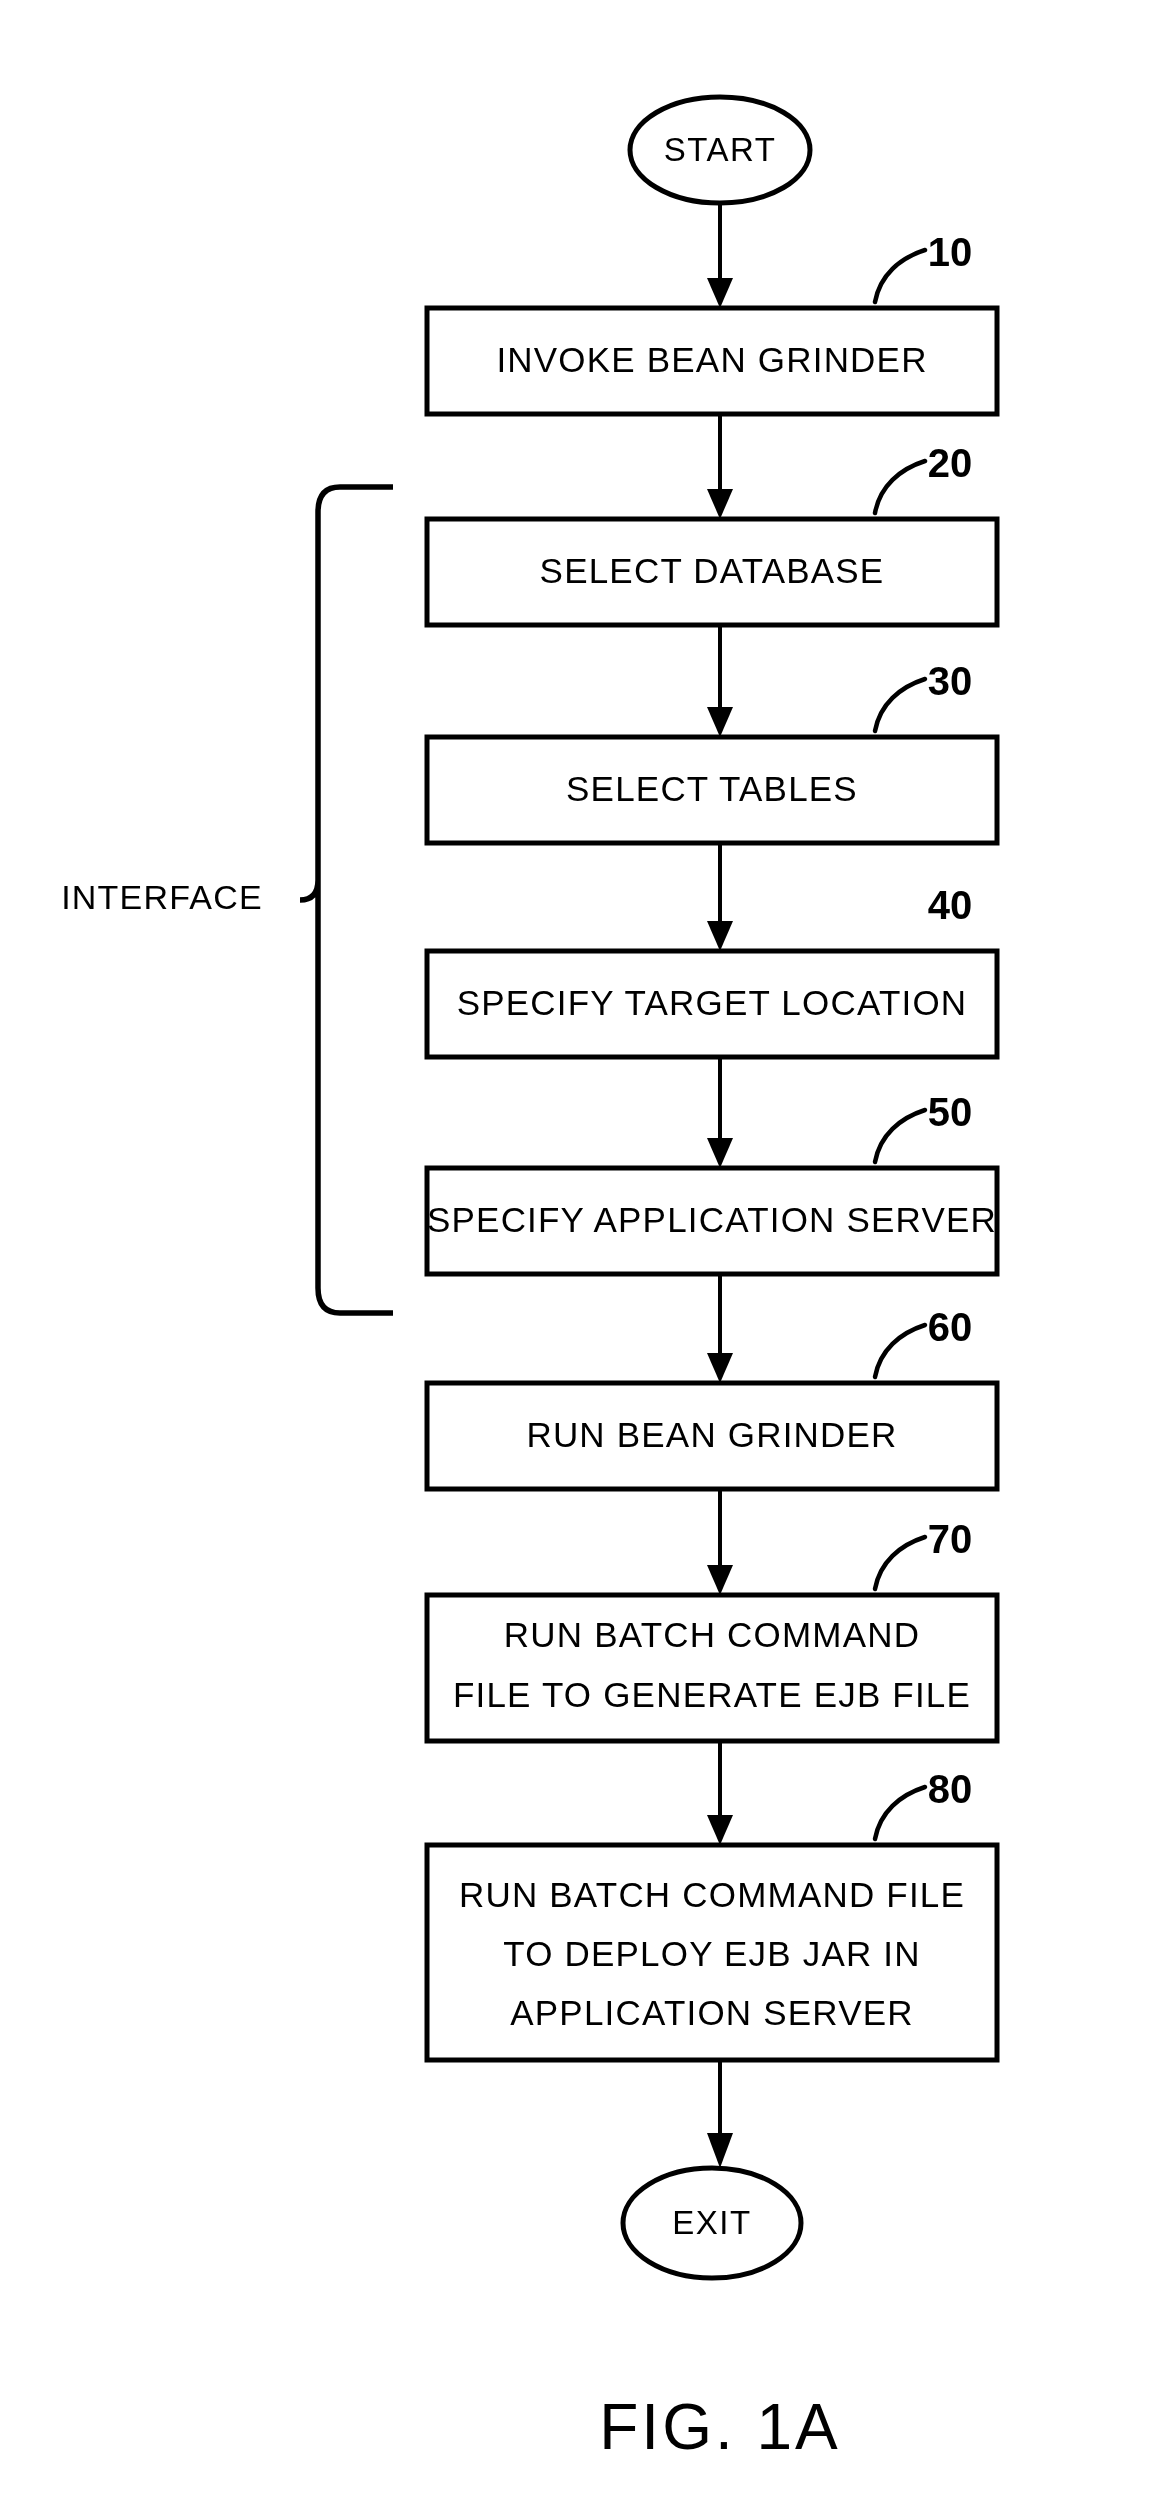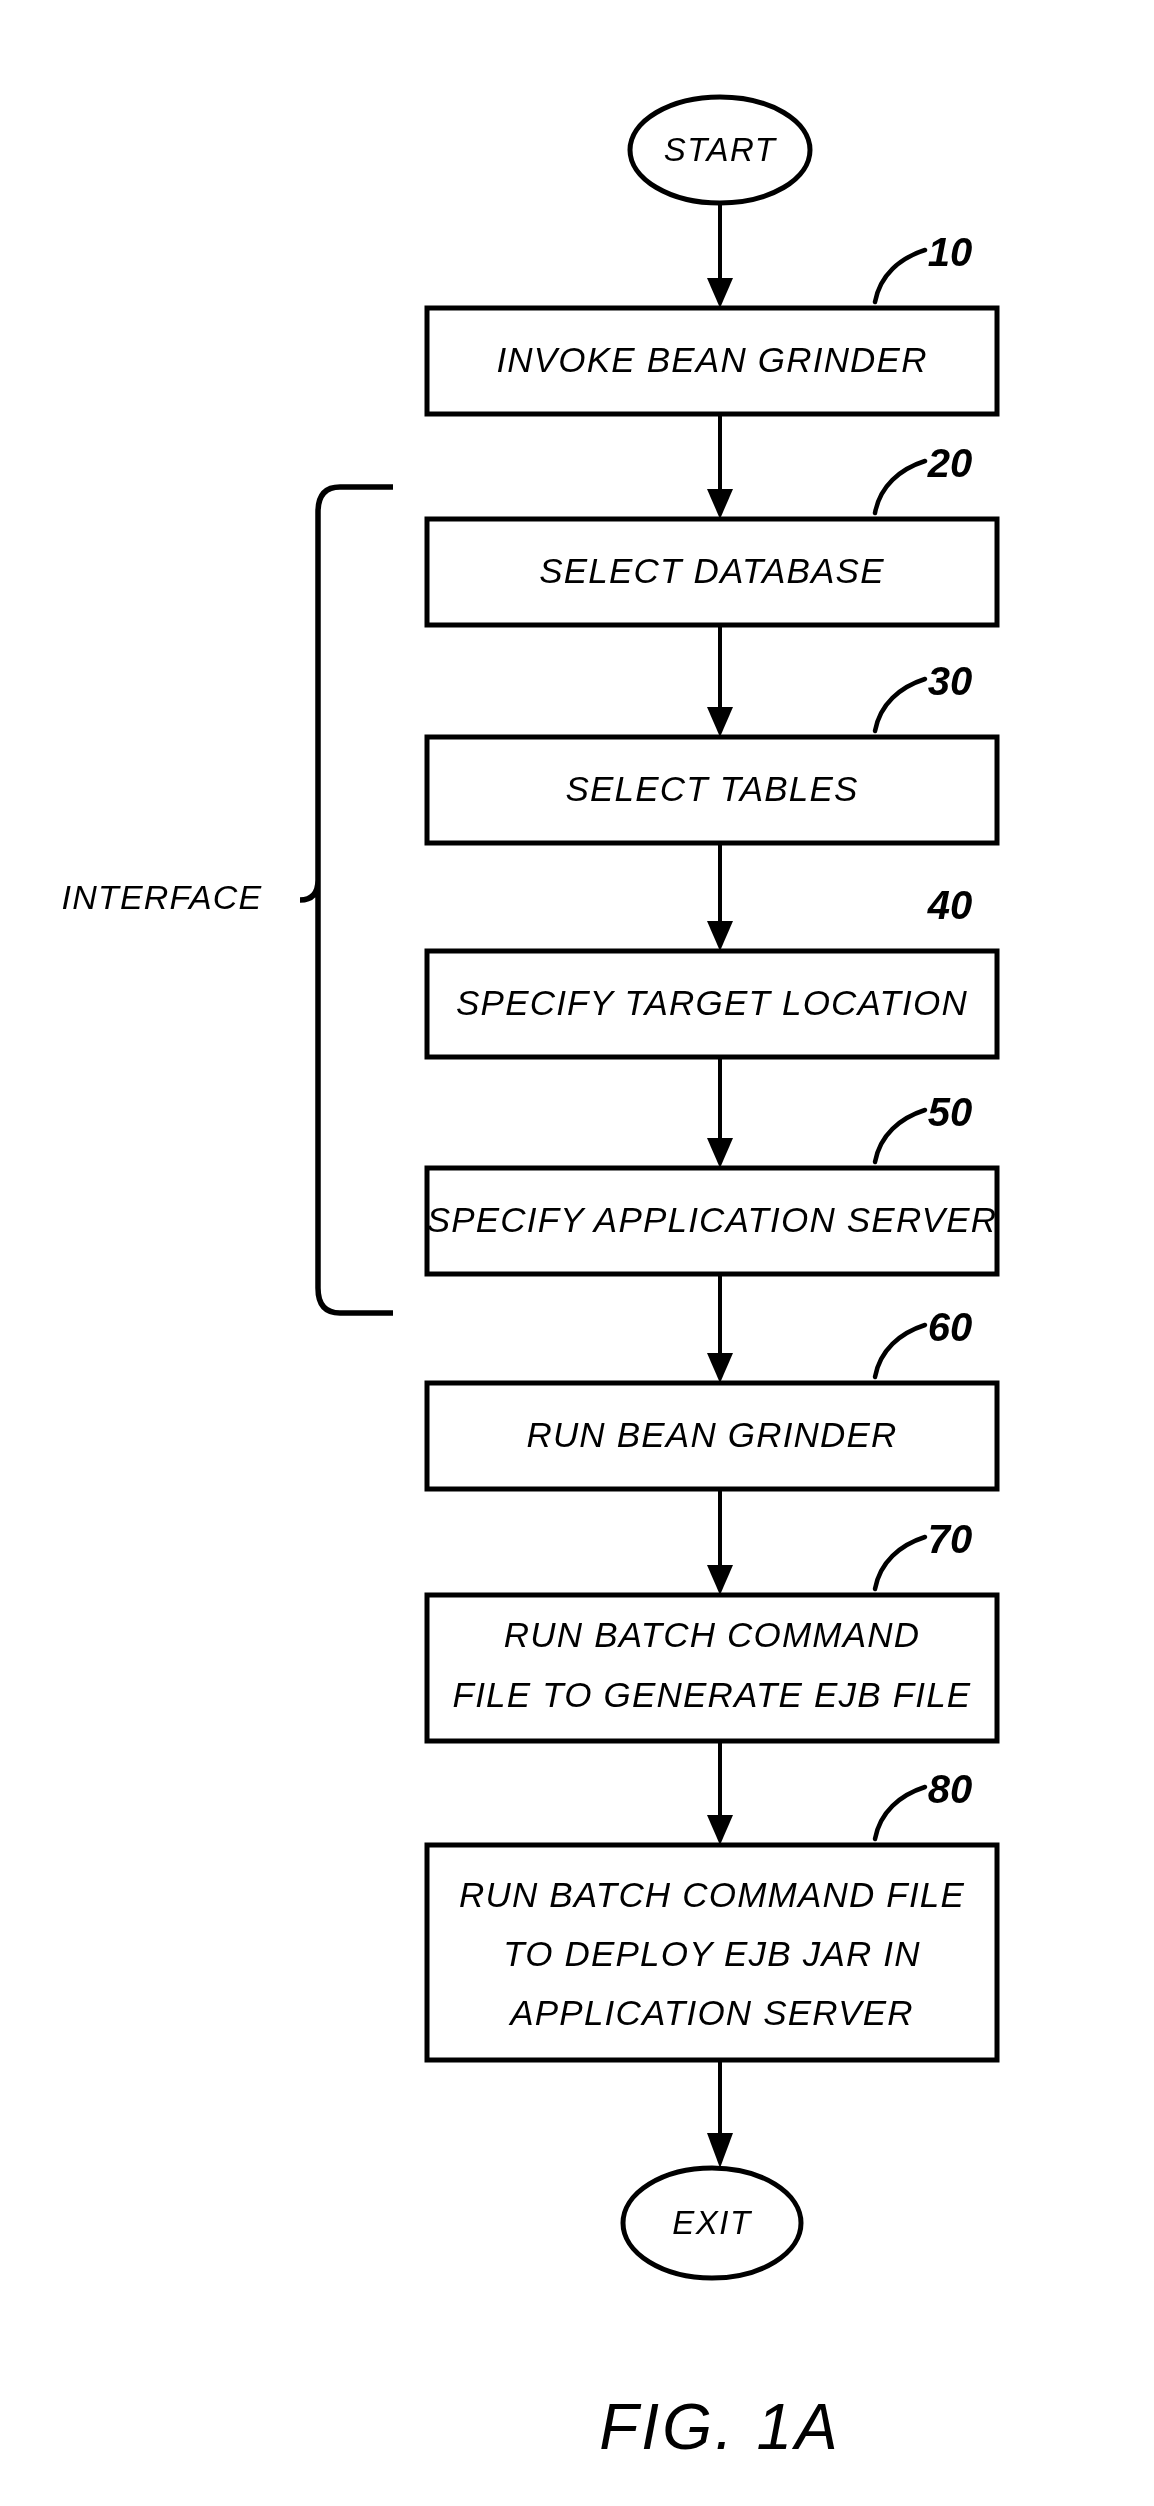--- a/index.html
+++ b/index.html
@@ -10,21 +10,20 @@
   }
   body {
     font-family: "Liberation Sans", "DejaVu Sans", sans-serif;
   }
   #figure {
     position: relative;
     width: 1154px;
     height: 2506px;
     background: #ffffff;
     overflow: hidden;
-    font-style: italic;
   }
   #figure svg {
     position: absolute;
     top: 0;
     left: 0;
     width: 1154px;
     height: 2506px;
   }
   .node-text {
     font-family: "Liberation Sans", "DejaVu Sans", sans-serif;

